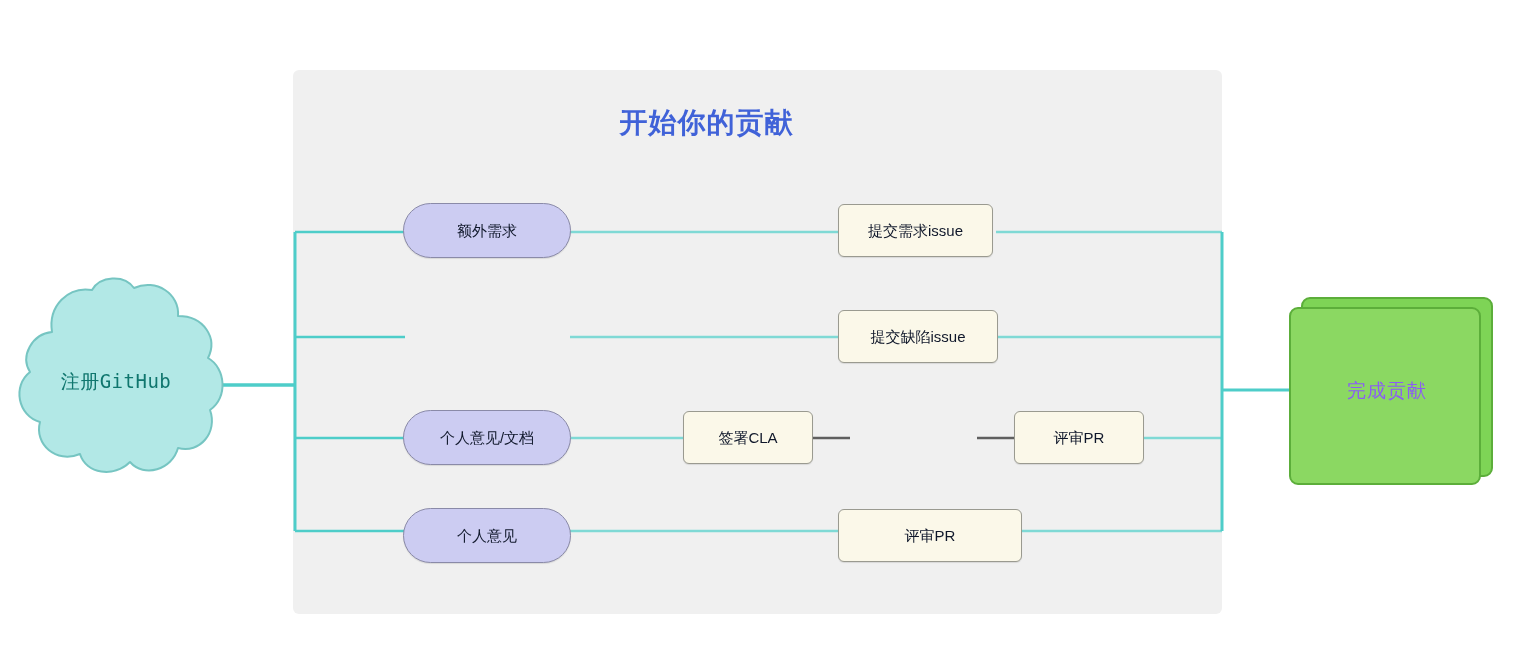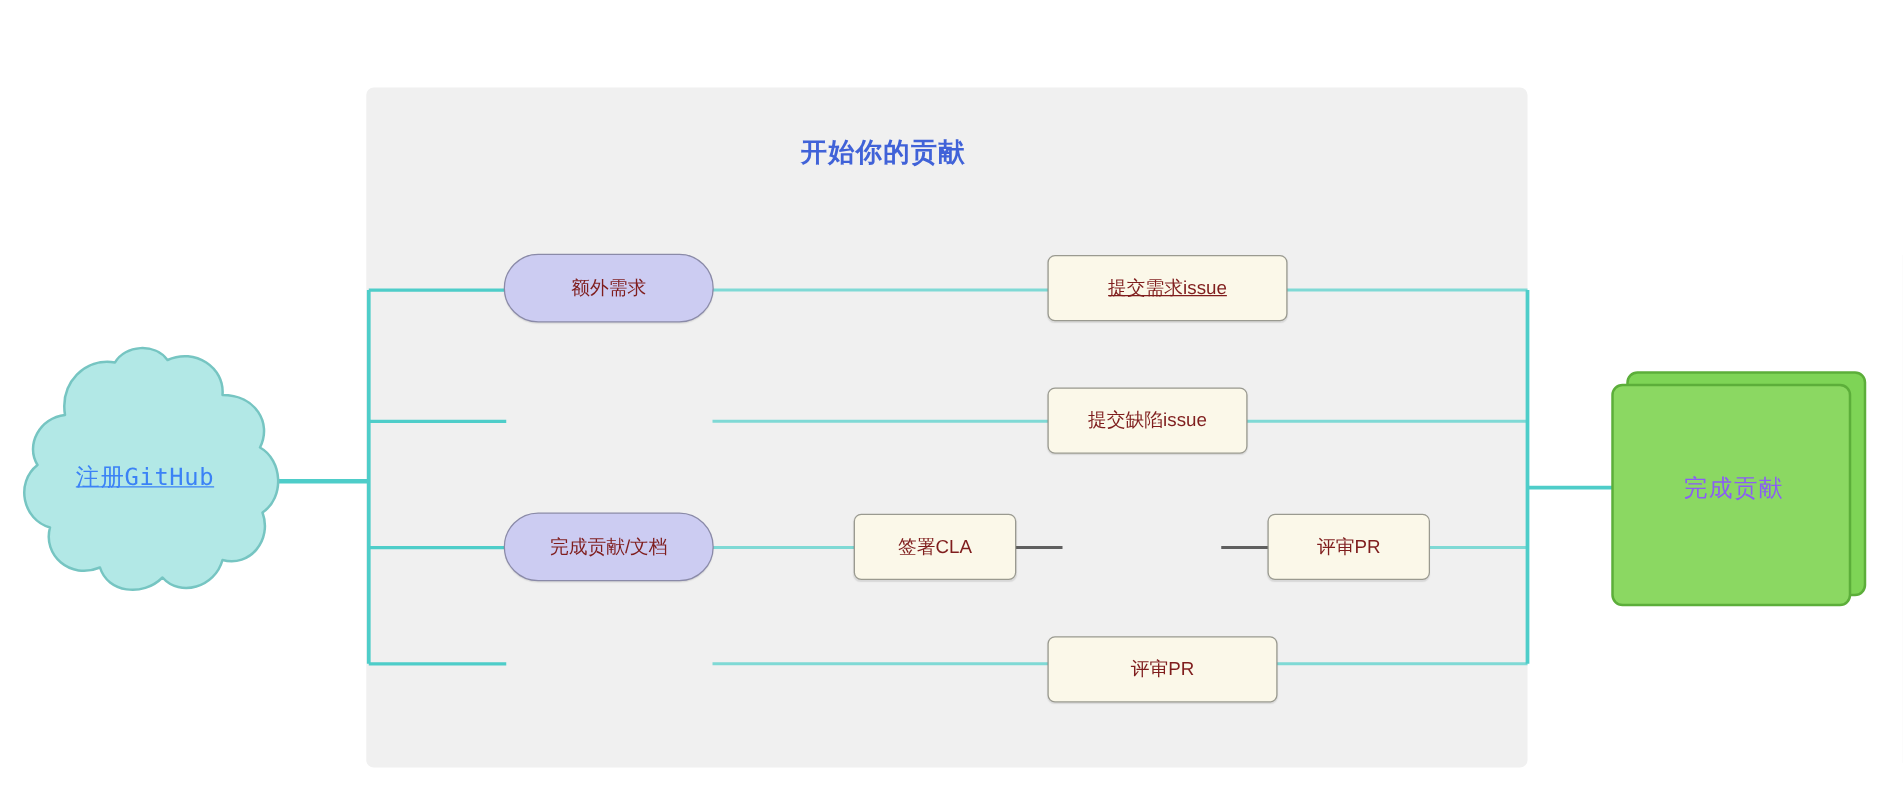--- a/index.html
+++ b/index.html
@@ -31,21 +31,21 @@
     background: #f0f0f0;
     border-radius: 6px;
   }
 
   
   .panel-title {
     left: 293px;
     top: 108px;
     width: 827px;
     text-align: center;
-    font-size: 21px;
+    font-size: 28px;
     font-weight: bold;
     color: #4062d8;
     letter-spacing: 1px;
     line-height: 30px;
   }
 
   
   .cloud-wrap {
     left: 0px;
     top: 272px;
@@ -55,25 +55,24 @@
   .cloud-label {
     position: absolute;
     left: 0; top: 0;
     width: 232px;
     height: 226px;
     display: flex;
     align-items: center;
     justify-content: center;
     font-family: "DejaVu Sans Mono", "Liberation Mono", monospace;
     font-size: 19px;
-    color: #3b82f6;
+    color: #0f766e;
     letter-spacing: 0.5px;
     padding-bottom: 6px;
     box-sizing: border-box;
-    text-decoration: underline;
   }
 
   
   .greenstack {
     left: 1288px;
     top: 296px;
     width: 206px;
     height: 190px;
   }
   .green-label {
@@ -91,21 +90,21 @@
   }
 
   
   .node {
     position: absolute;
     box-sizing: border-box;
     display: flex;
     align-items: center;
     justify-content: center;
     font-size: 15px;
-    color: #7f1d1d;
+    color: #0f172a;
     text-align: left;
     line-height: 18px;
   }
   .node.lilac {
     background: #ccccf2;
     border: 1px solid #8a8aa8;
     border-radius: 32px;
     box-shadow: 0 1px 1px rgba(0,0,0,0.10);
   }
   .node.cream {
@@ -115,21 +114,21 @@
     box-shadow: 0 1px 1px rgba(0,0,0,0.10);
   }
 
   
   .lilac-0 { left: 403px; top: 203px; width: 168px; height: 55px; }
   .lilac-1 { left: 403px; top: 309px; width: 168px; height: 55px; }
   .lilac-2 { left: 403px; top: 410px; width: 168px; height: 55px; }
   .lilac-3 { left: 403px; top: 508px; width: 168px; height: 55px; }
 
   
-  .cream-0 { left: 838px; top: 204px; width: 192px; height: 53px; text-decoration: underline; }
+  .cream-0 { left: 838px; top: 204px; width: 155px; height: 53px; }
   .cream-1 { left: 838px; top: 310px; width: 160px; height: 53px; }
   .cream-2 { left: 838px; top: 509px; width: 184px; height: 53px; }
 
   .cream-cla  { left: 683px; top: 411px; width: 130px; height: 53px; }
   .cream-iss  { left: 848px; top: 411px; width: 130px; height: 53px; }
   .cream-pr   { left: 1014px; top: 411px; width: 130px; height: 53px; }
 </style>
 </head>
 <body>
 
@@ -187,21 +186,22 @@
 
   <div class="abs greenstack">
     <svg width="206" height="190" viewBox="0 0 206 190">
       <rect x="14" y="2" width="190" height="178" rx="8" ry="8" fill="#7ed456" stroke="#5cae3a" stroke-width="2"></rect>
       <rect x="2" y="12" width="190" height="176" rx="8" ry="8" fill="#8bd862" stroke="#5cae3a" stroke-width="2"></rect>
     </svg>
   </div>
   <div class="green-label">完成贡献</div>
 
   <div class="node lilac lilac-0">额外需求</div>
-  <div class="node lilac lilac-2">完成贡献/文档</div>
+  <div class="node lilac lilac-2">个人意见/文档</div>
+  <div class="node lilac lilac-3">个人意见</div>
 
   <div class="node cream cream-0">提交需求issue</div>
   <div class="node cream cream-1">提交缺陷issue</div>
 
   <div class="node cream cream-cla">签署CLA</div>
   <div class="node cream cream-pr">评审PR</div>
 
   <div class="node cream cream-2">评审PR</div>
 
 </div>

